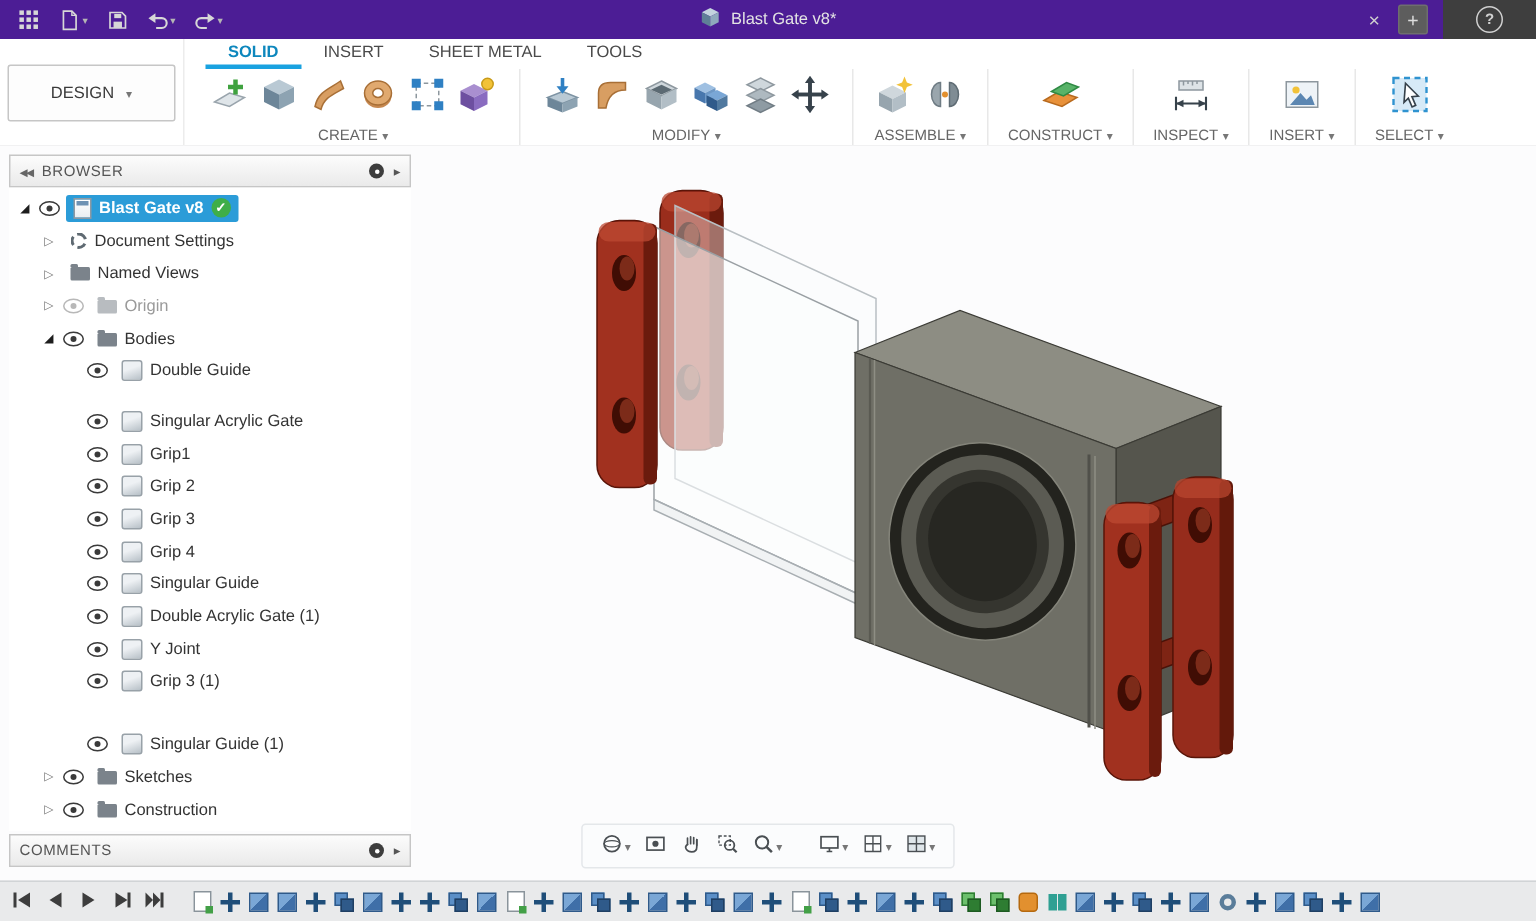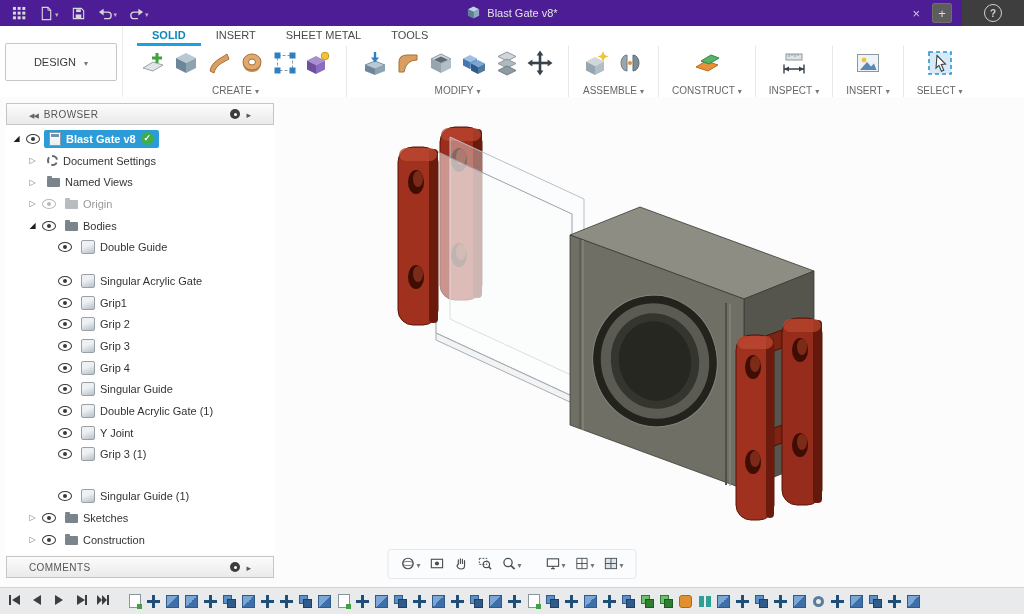--- a/index.html
+++ b/index.html
@@ -34,21 +34,21 @@
   .groups{flex:1;display:flex;align-items:stretch;padding-left:2px}
   .tgroup{display:flex;flex-direction:column;justify-content:flex-start;padding:0 13px;border-right:1px solid #e8e8e8}
   .tgroup:last-child{border-right:none}
   .ticons{display:flex;align-items:center;justify-content:center;gap:3px;height:36px}
   .tbicon{width:30px;height:30px;display:flex;align-items:center;justify-content:center;cursor:default}
   .tlabel{display:flex;align-items:flex-end;justify-content:center;gap:3px;font-size:10px;color:#666;height:14px}
   
   .canvas{position:absolute;top:97px;left:0;right:0;bottom:26px;background:#fcfcfd;overflow:hidden}
   .model{position:absolute;left:0;top:0}
   
-  .panel-header{height:20px;display:flex;align-items:center;gap:6px;padding:0 22px;
+  .panel-header{height:20px;display:flex;align-items:center;gap:6px;padding:0 6px;
                 background:linear-gradient(#fcfcfc,#eaeaea);border:1px solid #c6c6c6;font-size:10px;color:#555}
   .ph-collapse::after{content:"◀◀";font-size:7px;color:#666;letter-spacing:-1px}
   .ph-title{flex:1;letter-spacing:.4px}
   .ph-dot{width:10px;height:10px;border-radius:50%;background:#3d3d3d;position:relative}
   .ph-dot::after{content:"";position:absolute;left:3.5px;top:3.5px;width:3px;height:3px;border-radius:50%;background:#fff}
   .ph-arrow::after{content:"▸";font-size:9px;color:#555}
   .browser{position:absolute;left:6px;top:6px;width:268px}
   .browser-body{background:rgba(255,255,255,.82);padding:3px 0 4px}
   .brow{display:flex;align-items:center;gap:4px;height:21.7px;cursor:default}
   .tarrow{width:11px;text-align:center;font-size:8px;color:#777;flex:0 0 auto}

